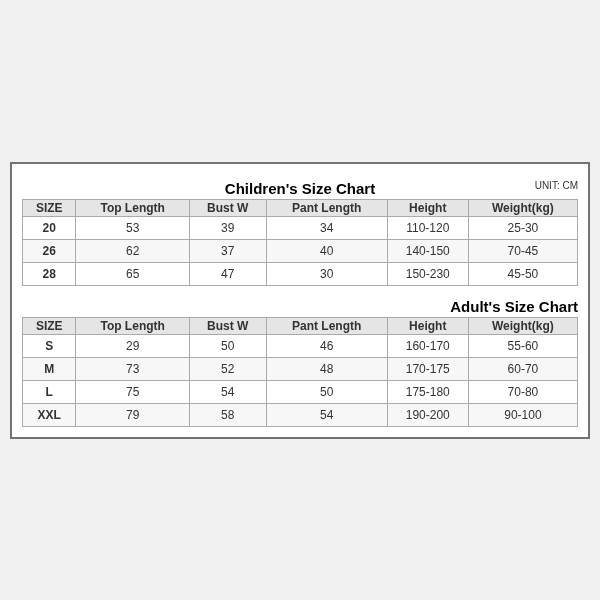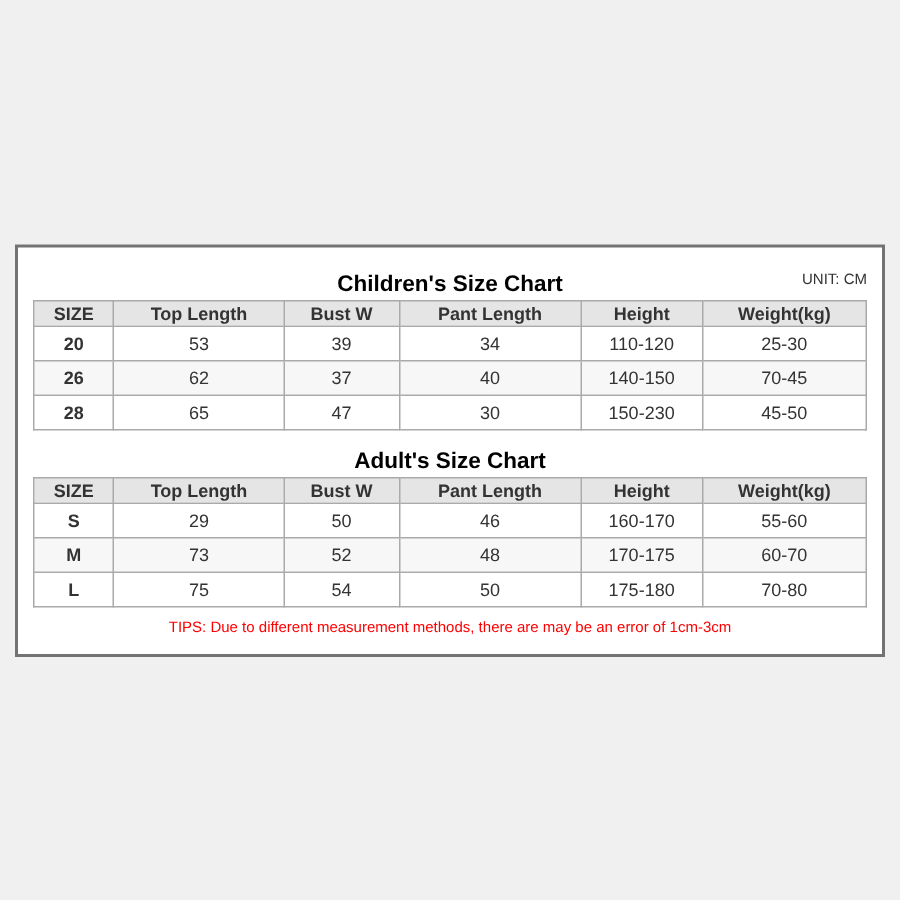--- a/index.html
+++ b/index.html
@@ -56,20 +56,21 @@
       background-color: #f7f7f7;
     }
     tr:nth-child(odd) td {
       background-color: #fff;
     }
     td:first-child {
       font-weight: bold;
     }
     .adult-section {
       margin-top: 6px;
+      text-align: right;
     }
     .tips {
       text-align: center;
       font-size: 10px;
       color: red;
       margin-top: 6px;
       padding: 2px 0;
     }
     .outer-border {
       border: 2px solid #737373;
@@ -157,18 +158,25 @@
           <td>60-70</td>
         </tr>
         <tr>
           <td>L</td>
           <td>75</td>
           <td>54</td>
           <td>50</td>
           <td>175-180</td>
           <td>70-80</td>
         </tr>
+        <tr>
+          <td>XXL</td>
+          <td>79</td>
+          <td>58</td>
+          <td>54</td>
+          <td>190-200</td>
+          <td>90-100</td>
+        </tr>
       </tbody>
   </table>
 
-  <div class="tips">TIPS: Due to different measurement methods, there are may be an error of 1cm-3cm</div>
 
 </div>
 
 </body></html>

